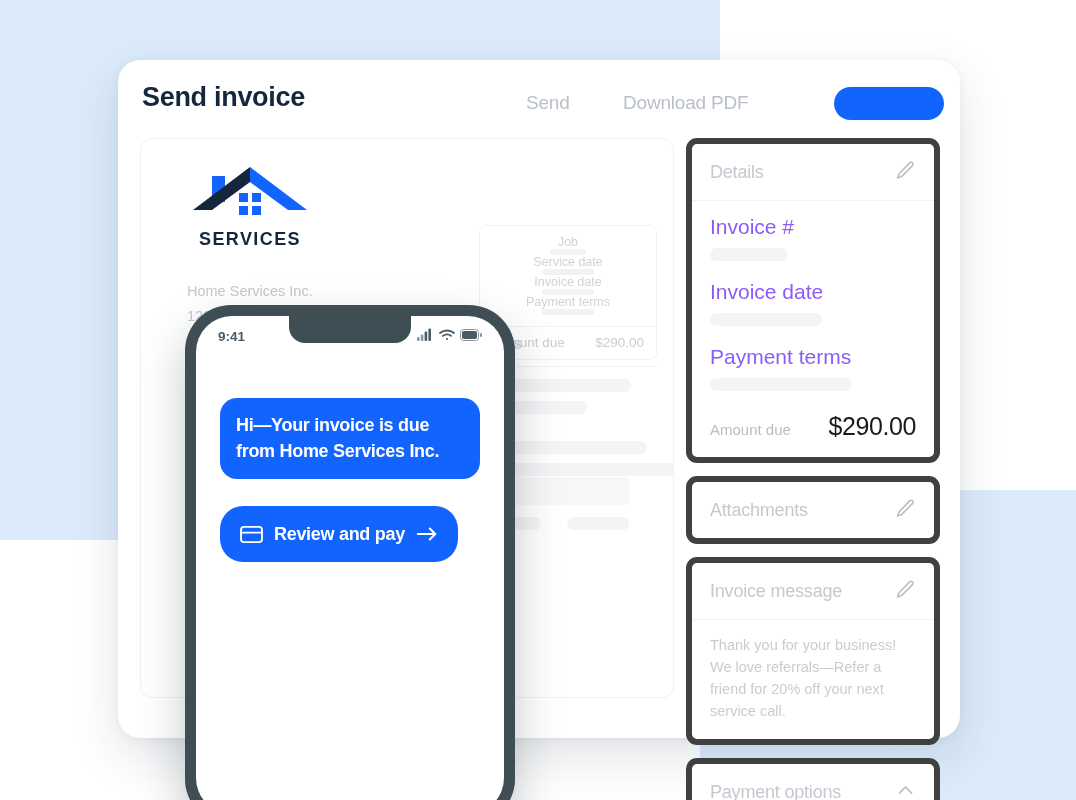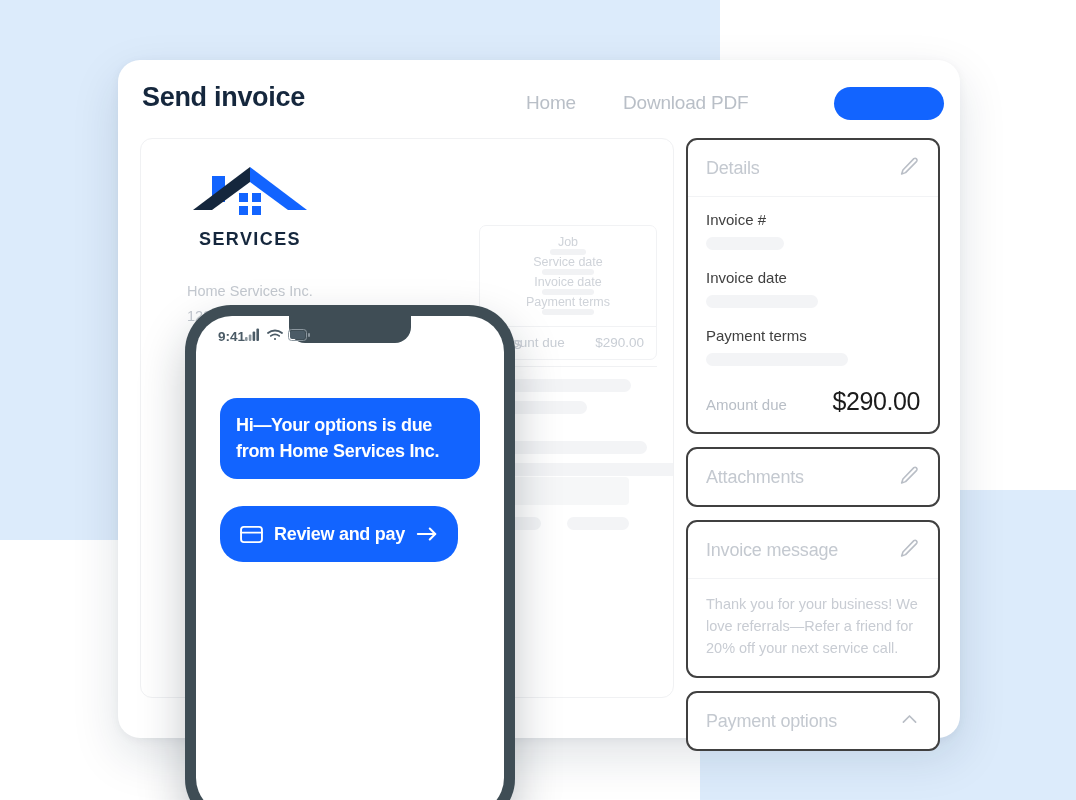--- a/index.html
+++ b/index.html
@@ -115,31 +115,31 @@
     background:#f6f7f8; border-radius:4px;
   }
   #table-head-label {
     position:absolute; left:56px; top:345px;
     font-size:13.5px; color:#c9ced5;
   }
 
   
   #sidebar { position:absolute; left:568px; top:78px; width:254px; }
   .card {
-    background:#fff; border:2px solid #404040; border-radius:11px;
+    background:#fff; border:6px solid #404040; border-radius:11px;
     margin-bottom:13px; overflow:hidden;
   }
   .card-head {
     position:relative; display:flex; align-items:center;
     justify-content:space-between; padding:16px 18px 15px;
   }
   .card-head-sep { border-bottom:1px solid #f2f3f5; }
   .card-title { font-size:18px; color:#c4c9d0; letter-spacing:-.2px; }
   .card-body { padding:14px 18px 16px; }
-  .field-label { font-size:15px; color:#404040; margin-bottom:9px; }
+  .field-label { font-size:21px; color:#8b5cf6; margin-bottom:9px; }
   .field-bar { height:13px; border-radius:7px; background:#f3f4f6; margin-bottom:19px; }
   #amount-row {
     display:flex; align-items:baseline; justify-content:space-between;
     padding-top:2px;
   }
   #amount-label { font-size:15px; color:#b8bec6; }
   #amount-value { font-size:25px; color:#1b1b1b; letter-spacing:-.4px; }
   #msg-body {
     padding:14px 18px 17px;
     font-size:14.5px; line-height:22px; color:#c8ccd3;
@@ -157,21 +157,21 @@
     position:relative; width:100%; height:100%;
     background:#ffffff; border-radius:36px; overflow:hidden;
   }
   #notch {
     position:absolute; left:50%; top:0; transform:translateX(-50%);
     width:122px; height:27px; background:#3f4d55;
     border-bottom-left-radius:16px; border-bottom-right-radius:16px;
   }
   #status-bar {
     position:absolute; left:0; top:0; width:100%; height:40px;
-    display:flex; align-items:center; 
+    display:flex; align-items:center; justify-content:space-between;
     padding:0 22px;
   }
   #clock { font-size:13.5px; font-weight:700; color:#4b5b66; }
   #status-icons { display:flex; align-items:center; gap:5px; }
 
   #bubble {
     position:absolute; left:24px; top:82px; width:260px;
     background:#1264ff; border-radius:17px;
     padding:14px 16px 15px;
     font-size:18px; font-weight:700; line-height:26px;
@@ -191,21 +191,21 @@
 
 <div id="stage">
 
   <div class="bg-panel" id="bg-top-left"></div>
   <div class="bg-panel" id="bg-bottom-right"></div>
 
   <div id="window">
 
     <div id="header">
       <div id="page-title">Send invoice</div>
-      <button class="hdr-link" id="link-print">Home</button>
+      <button class="hdr-link" id="link-print">Send</button>
       <button class="hdr-link" id="link-download">Download PDF</button>
       <button id="send-button"></button>
     </div>
 
     <div id="invoice-card">
 
       <div id="logo">
         <div id="logo-mark">
           <svg width="118" height="62" viewBox="0 0 118 62">
             <rect x="21" y="10" width="13" height="26" fill="#1264ff"></rect>
@@ -368,21 +368,21 @@
           <span>
             <svg width="22" height="12" viewBox="0 0 22 12">
               <rect x="0.5" y="0.5" width="18" height="11" rx="3" fill="none" stroke="#8b969e"></rect>
               <rect x="2" y="2" width="15" height="8" rx="2" fill="#4b5b66"></rect>
               <rect x="20" y="4" width="2" height="4" rx="1" fill="#8b969e"></rect>
             </svg>
           </span>
         </span>
       </div>
 
-      <div id="bubble">Hi—Your options is due from Home Services Inc.</div>
+      <div id="bubble">Hi—Your invoice is due from Home Services Inc.</div>
 
       <button id="review-pay-btn">
         <span style="display:inline-flex;">
           <svg width="23" height="19" viewBox="0 0 24 20" fill="none" stroke="#ffffff" stroke-width="2" stroke-linecap="round" stroke-linejoin="round">
             <rect x="1" y="2" width="22" height="16" rx="3"></rect>
               <path d="M1 8h22"></path>
           </svg>
         </span>
         <span>Review and pay</span>
         <span style="display:inline-flex;">

